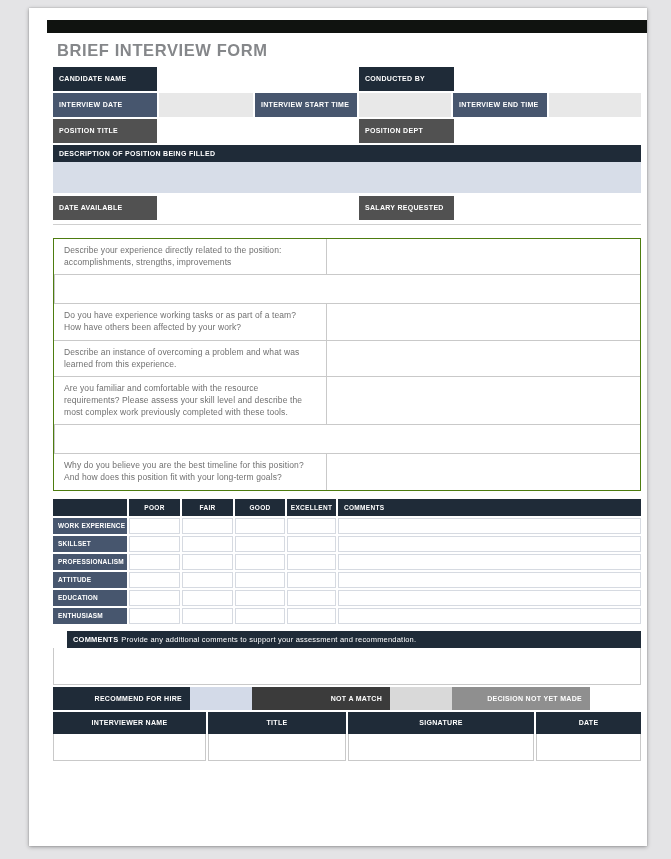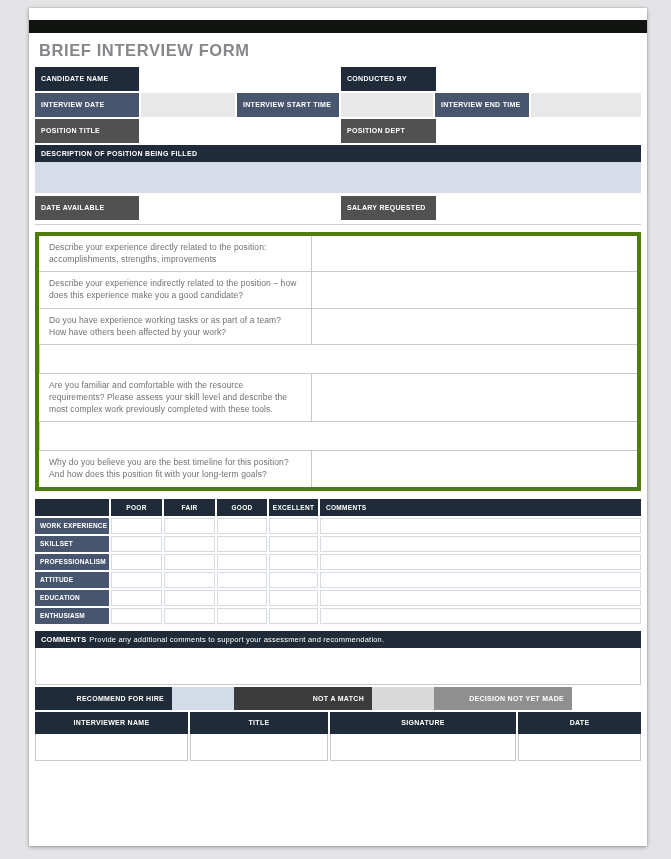--- a/index.html
+++ b/index.html
@@ -8,20 +8,21 @@
     background:#e4e4e6;
     font-family:"Liberation Sans","DejaVu Sans",sans-serif;
     position:relative;
     overflow:hidden;
   }
   .paper {
     position:absolute; left:29px; top:8px;
     width:618px; height:838px;
     background:#ffffff;
     box-shadow:0 1px 4px rgba(0,0,0,.35), 0 0 1px rgba(0,0,0,.25);
+    padding-left:18px;
   }
   .topbar { margin-top:12px; height:13px; background:#101310; }
   .doc-title {
     margin:8px 6px 7px 10px;
     font-size:16.5px; font-weight:bold; letter-spacing:.6px;
     color:#85878a;
   }
   .content { padding:0 6px; }
 
   
@@ -40,21 +41,21 @@
 
   .sec-head {
     height:17px; line-height:17px; background:#1f2b38; color:#fff;
     font-size:7px; font-weight:bold; letter-spacing:.3px; padding-left:6px;
     margin-top:2px;
   }
   .desc-area { width:100%; height:31px; background:#d7dde8; border:none; resize:none; outline:none; font-size:9px; color:#333; padding:3px 5px; display:block; }
   .sep-line { border-bottom:1px solid #cfcfcf; margin-top:4px; }
 
   
-  .q-table { margin-top:7px; border:4px solid #4d7c0f; }
+  .q-table { margin-top:13px; border:1px solid #4d7c0f; }
   .q-row { display:grid; grid-template-columns:272px 1fr; border-bottom:1px solid #c9c9c9; }
   .q-row:last-child { border-bottom:none; }
   .q-text {
     padding:6px 12px 6px 10px; font-size:8.5px; line-height:1.38;
     color:#707070; letter-spacing:.1px;
   }
   .q-answer { border:none; border-left:1px solid #c9c9c9; resize:none; outline:none; background:#fff; font-size:9px; color:#333; padding:4px 5px; width:100%; height:100%; display:block; }
 
   
   .rate-table { margin-top:8px; }
@@ -66,21 +67,21 @@
   .rate-row .hcell.left { text-align:left; padding-left:6px; }
   .rate-row .rlabel {
     background:#47566e; color:#fff; font-size:6.5px; font-weight:bold;
     height:16px; line-height:16px; padding-left:5px; letter-spacing:.2px; white-space:nowrap;
   }
   .rate-cell { background:#fff; border:1px solid #d6dae1; height:16px; cursor:pointer; }
 
   
   .comments-head {
     margin-top:7px; height:17px; line-height:17px; background:#1f2b38;
-    color:#fff; font-size:7.5px; padding-left:6px; letter-spacing:.2px;
+    color:#fff; font-size:7.5px; padding-left:6px; letter-spacing:.2px;margin-left:14px;
   }
   .comments-head b { font-weight:bold; margin-right:3px; }
   .comments-area {
     width:100%; height:37px; background:#fff;
     border:1px solid #c9c9c9; border-top:none; resize:none; outline:none;
     font-size:9px; color:#333; padding:3px 5px; display:block;
   }
 
   
   .decision-row { display:grid; grid-template-columns:137px 62px 138px 62px 138px 1fr; height:23px; margin-top:2px; }
@@ -148,28 +149,28 @@
       <input class="fld" type="text" style="">
     </div>
     <div class="sep-line"></div>
 
     <div class="q-table">
       <div class="q-row">
         <div class="q-text">Describe your experience directly related to the position: accomplishments, strengths, improvements</div>
         <textarea class="q-answer" style=""></textarea>
       </div>
       <div class="q-row">
-        <div class="q-text">Describe your experience indirectly related to the position – how does this experience make you a good candidate?</div>
         <textarea class="q-answer" style=""></textarea>
       </div>
       <div class="q-row">
         <div class="q-text">Do you have experience working tasks or as part of a team? How have others been affected by your work?</div>
         <textarea class="q-answer" style=""></textarea>
       </div>
       <div class="q-row">
+        <div class="q-text">Describe an instance of overcoming a problem and what was learned from this experience.</div>
         <textarea class="q-answer" style=""></textarea>
       </div>
       <div class="q-row">
         <div class="q-text">Are you familiar and comfortable with the resource requirements? Please assess your skill level and describe the most complex work previously completed with these tools.</div>
         <textarea class="q-answer" style=""></textarea>
       </div>
       <div class="q-row">
         <textarea class="q-answer" style=""></textarea>
       </div>
       <div class="q-row">

